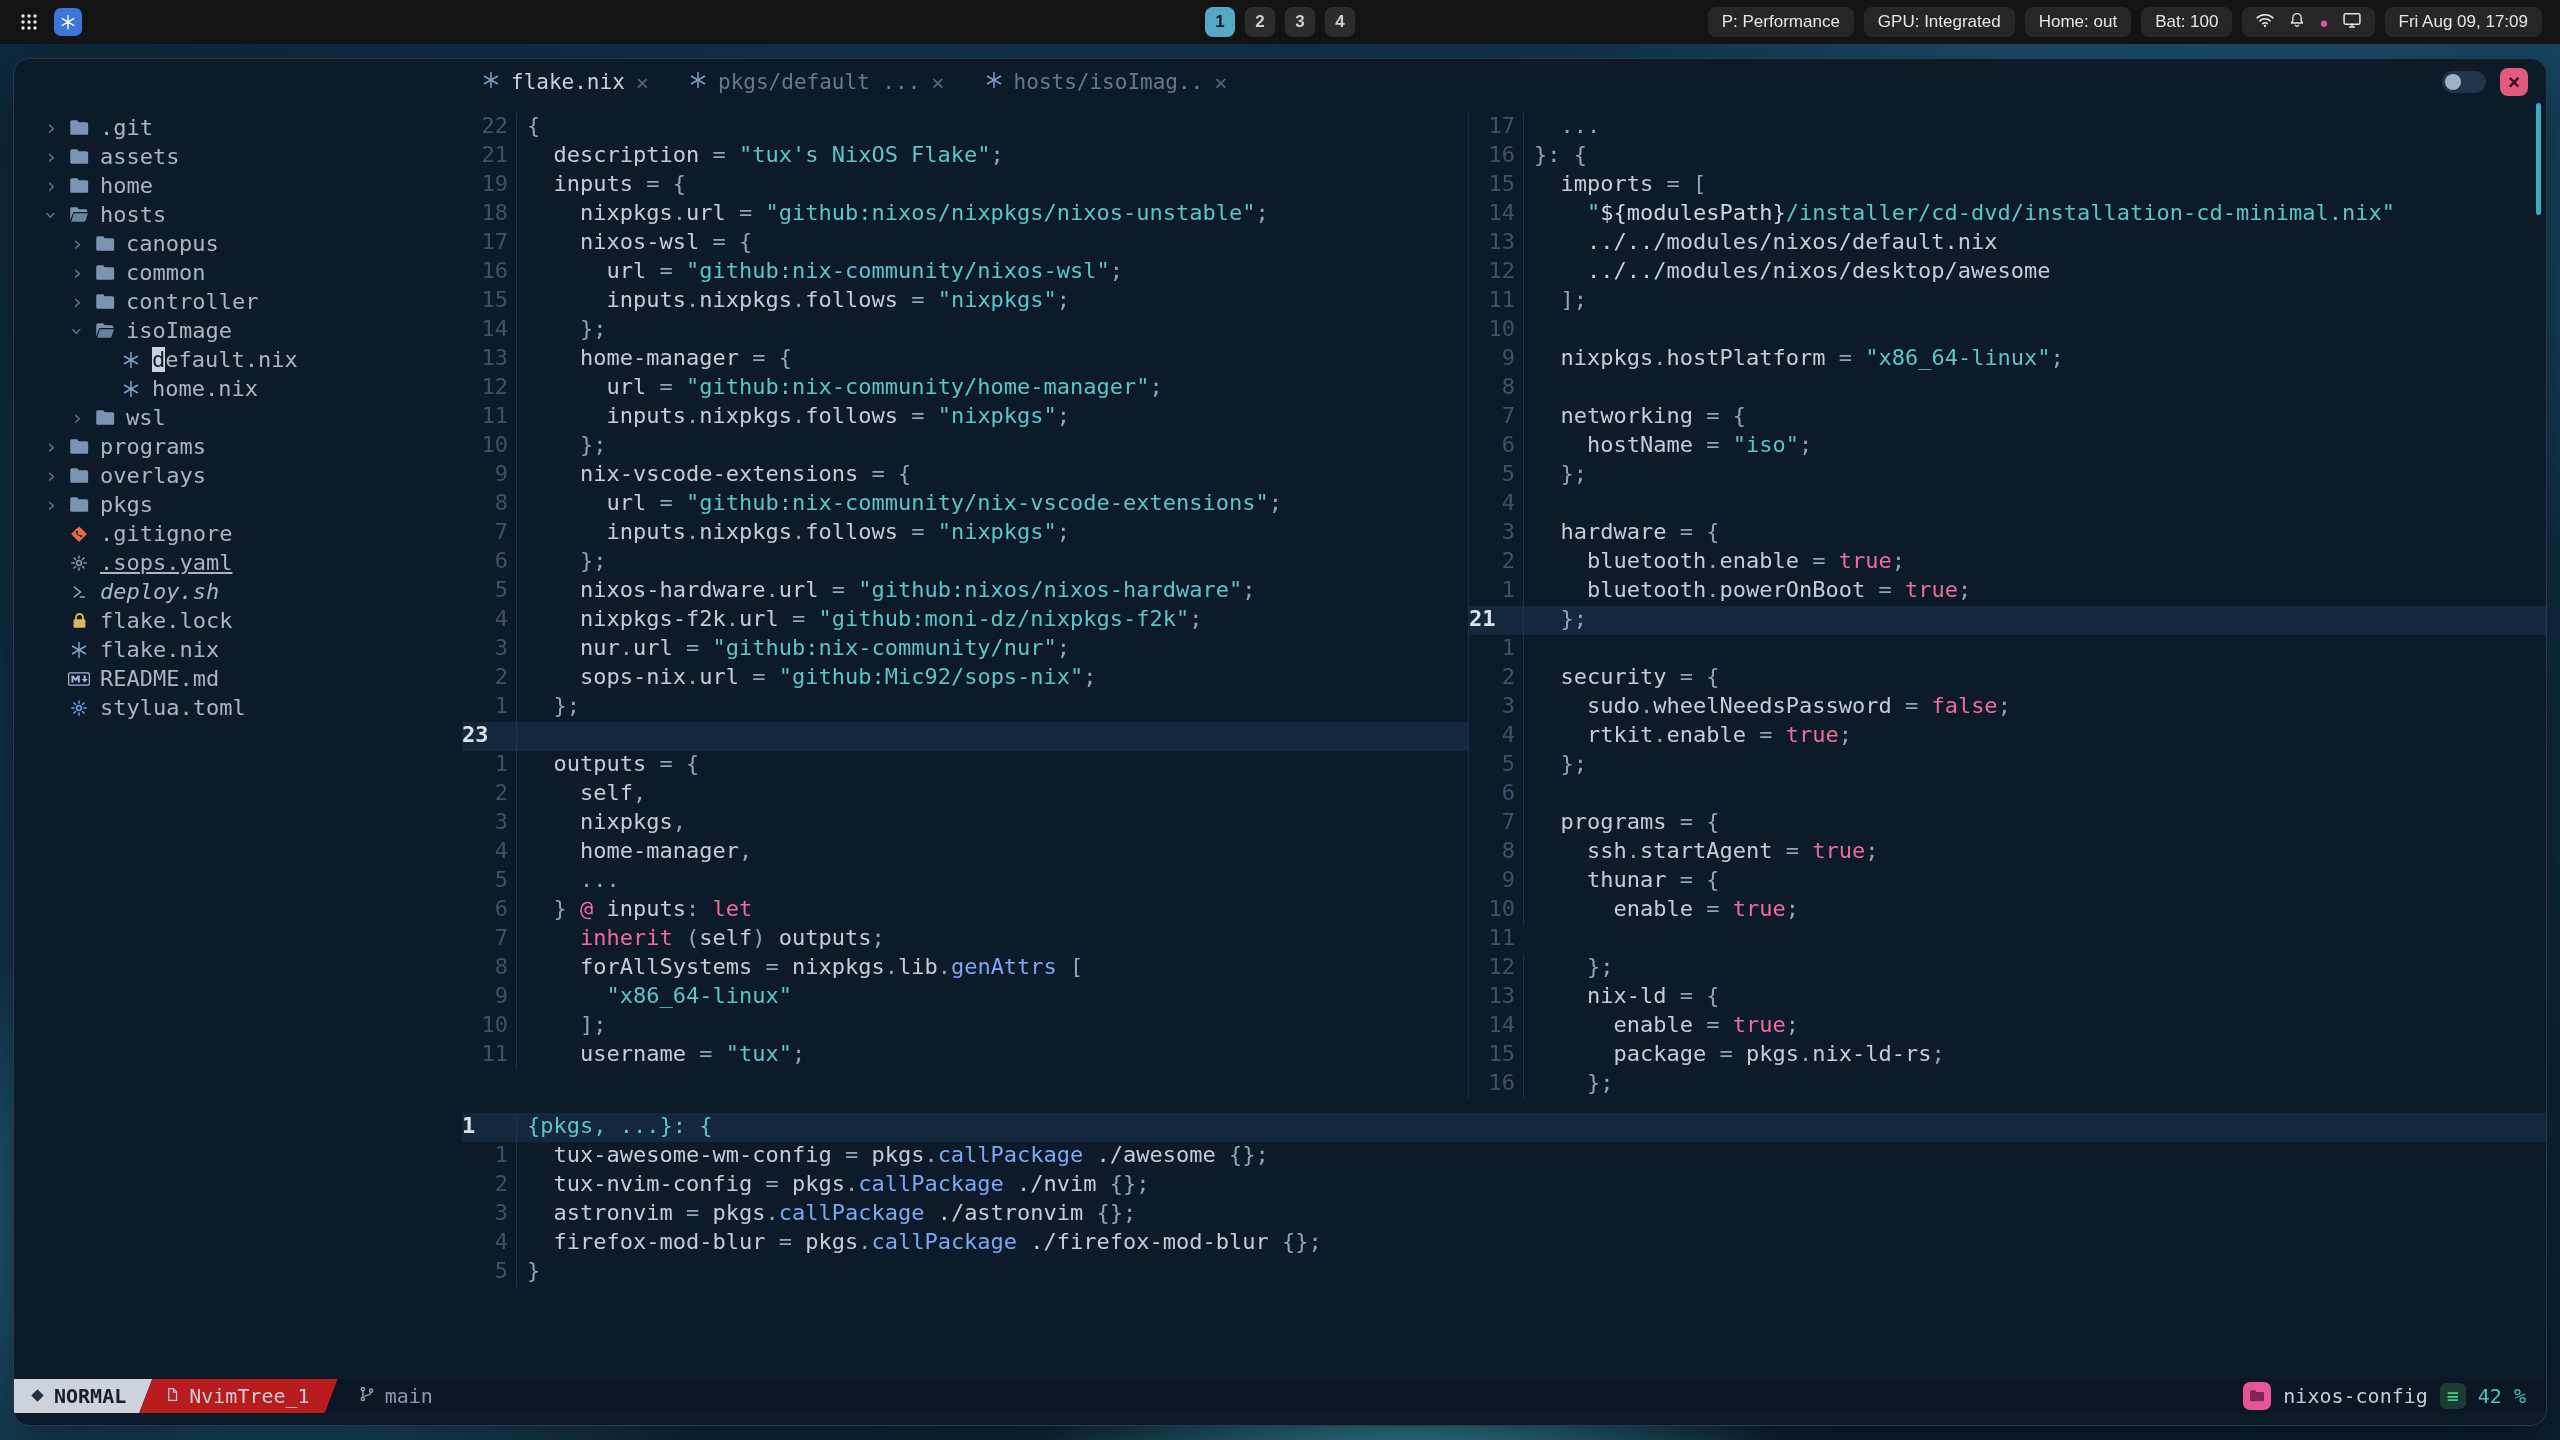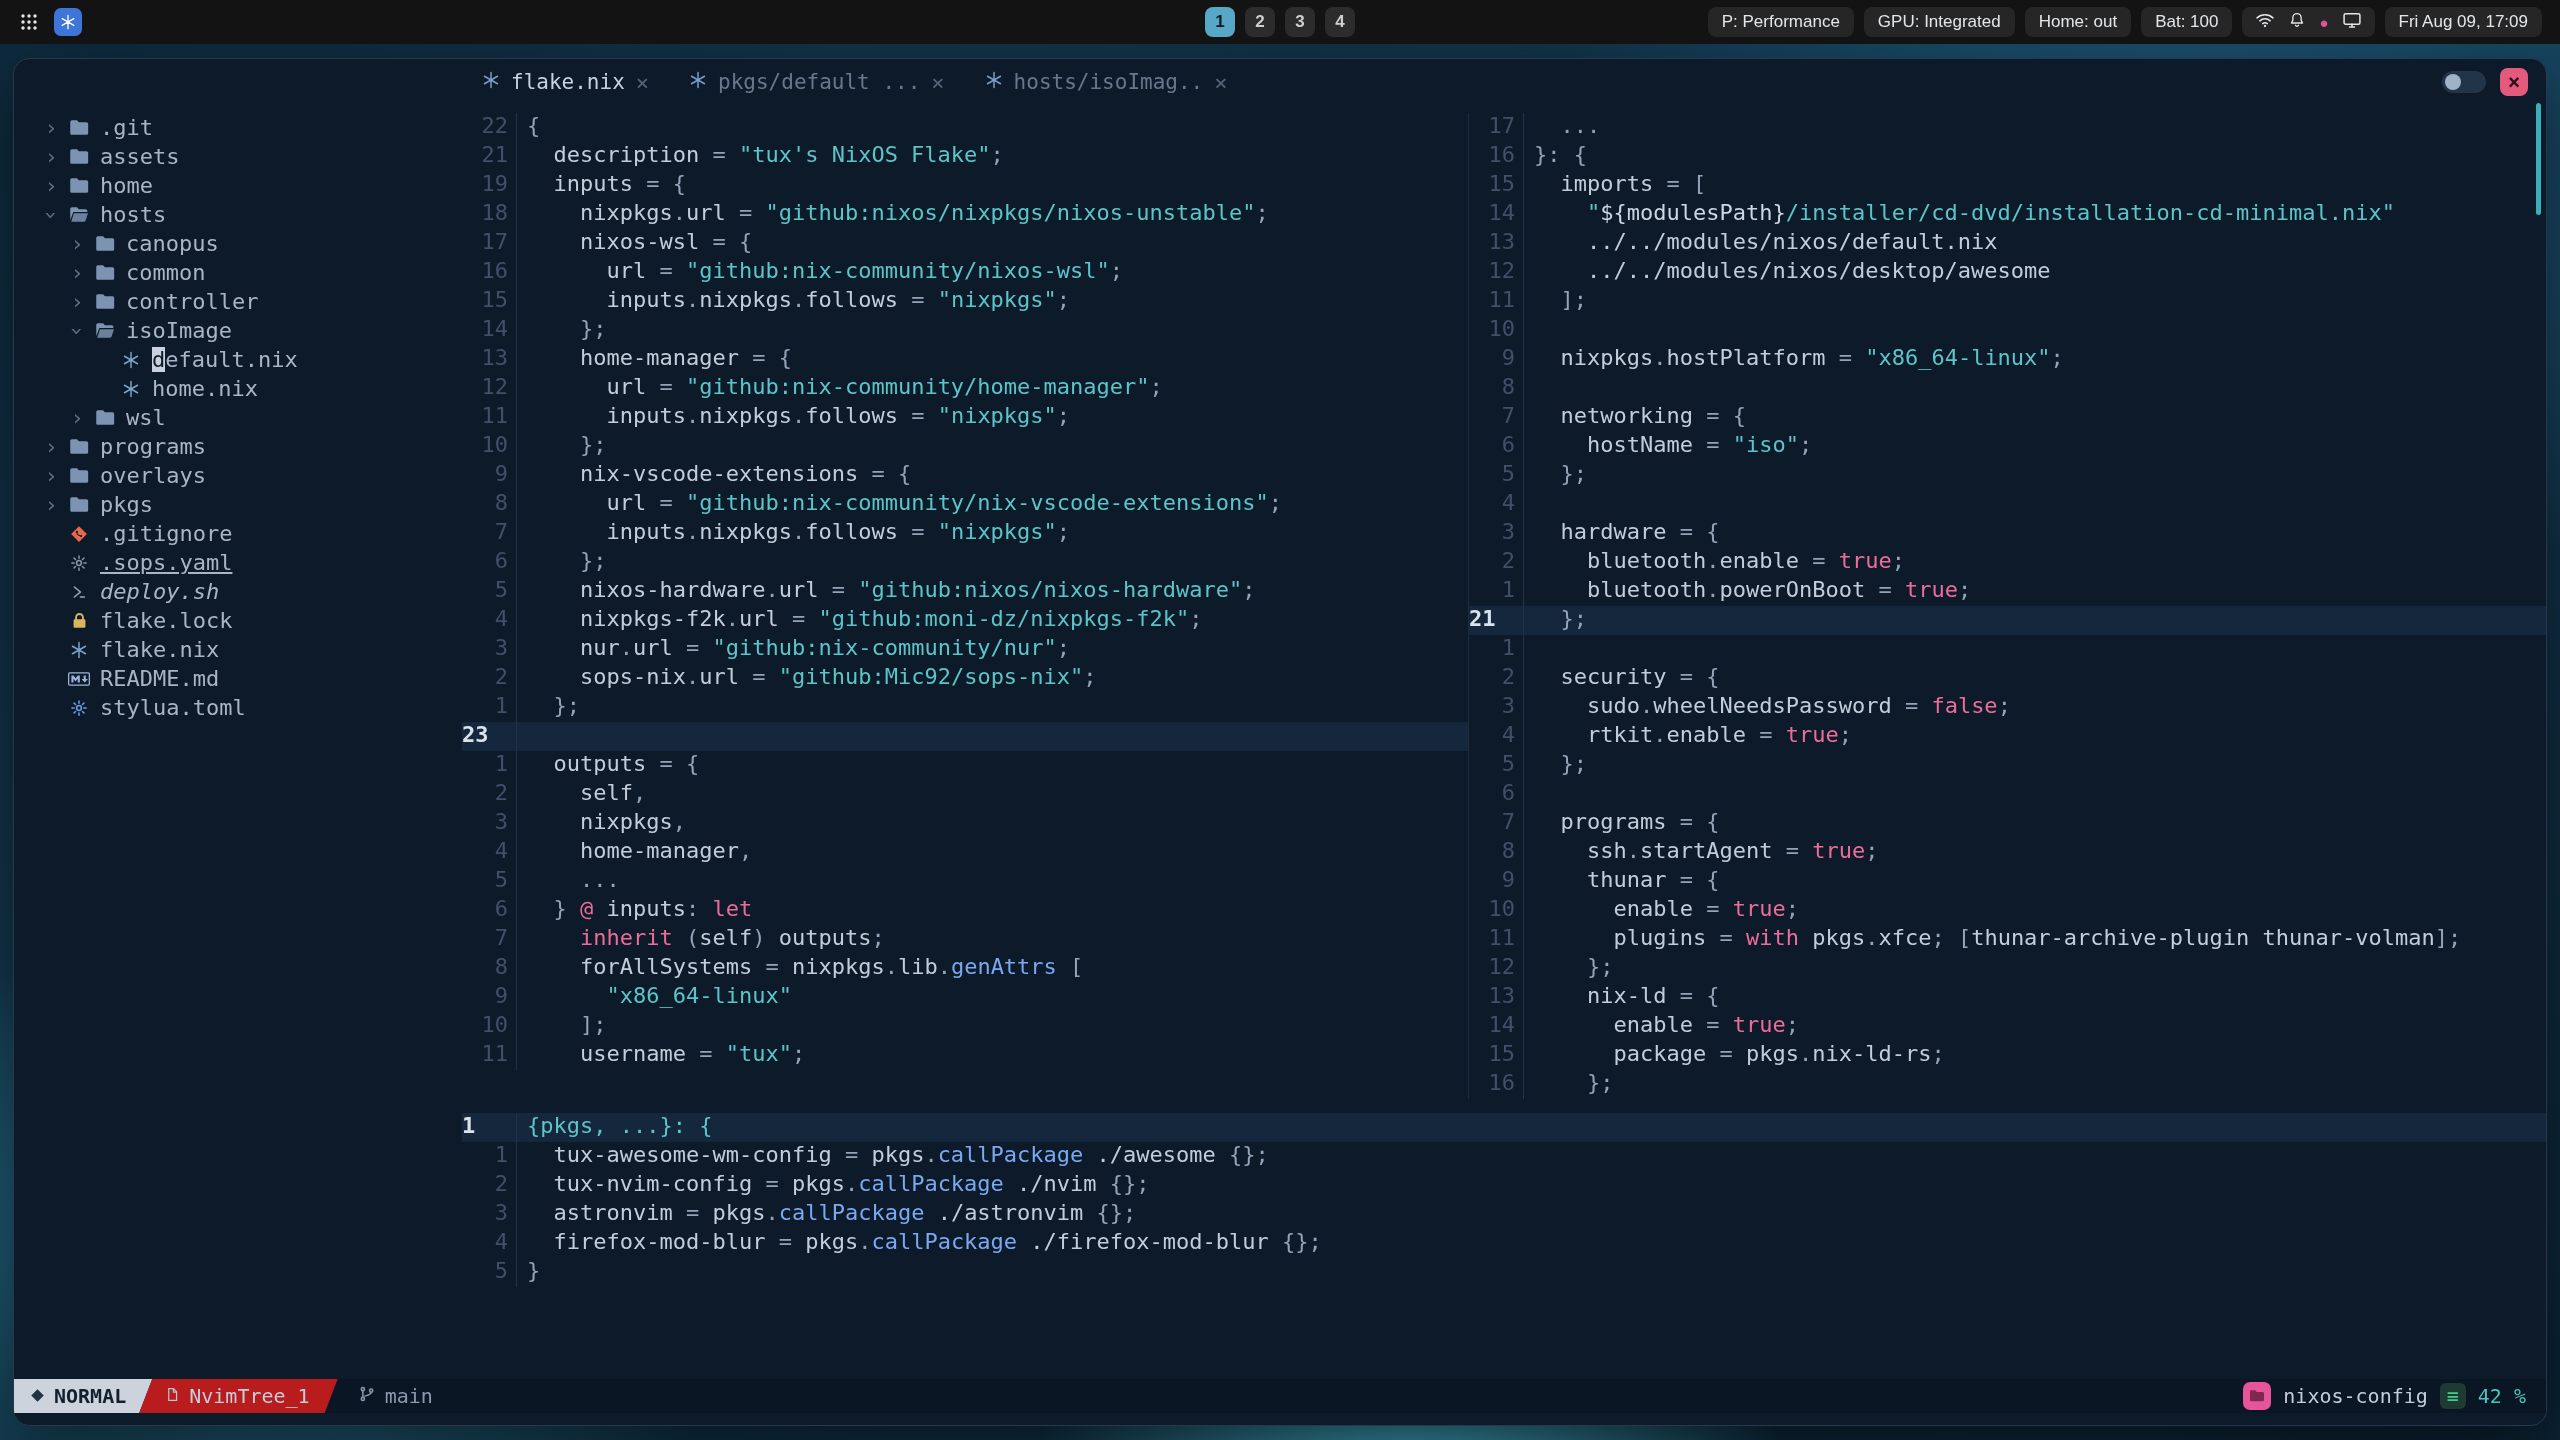--- a/index.html
+++ b/index.html
@@ -310,21 +310,21 @@
             <div class="line"><span class="ln">1</span><span class="code"></span></div>
             <div class="line"><span class="ln">2</span><span class="code"><span class="c-d">  security</span><span class="c-p"> = {</span></span></div>
             <div class="line"><span class="ln">3</span><span class="code"><span class="c-d">    sudo</span><span class="c-p">.</span><span class="c-d">wheelNeedsPassword</span><span class="c-p"> = </span><span class="c-k">false</span><span class="c-p">;</span></span></div>
             <div class="line"><span class="ln">4</span><span class="code"><span class="c-d">    rtkit</span><span class="c-p">.</span><span class="c-d">enable</span><span class="c-p"> = </span><span class="c-k">true</span><span class="c-p">;</span></span></div>
             <div class="line"><span class="ln">5</span><span class="code"><span class="c-p">  };</span></span></div>
             <div class="line"><span class="ln">6</span><span class="code"></span></div>
             <div class="line"><span class="ln">7</span><span class="code"><span class="c-d">  programs</span><span class="c-p"> = {</span></span></div>
             <div class="line"><span class="ln">8</span><span class="code"><span class="c-d">    ssh</span><span class="c-p">.</span><span class="c-d">startAgent</span><span class="c-p"> = </span><span class="c-k">true</span><span class="c-p">;</span></span></div>
             <div class="line"><span class="ln">9</span><span class="code"><span class="c-d">    thunar</span><span class="c-p"> = {</span></span></div>
             <div class="line"><span class="ln">10</span><span class="code"><span class="c-d">      enable</span><span class="c-p"> = </span><span class="c-k">true</span><span class="c-p">;</span></span></div>
-            <div class="line"><span class="ln">11</span><span class="code"><span class="c-d">      plugins</span><span class="c-p"> = </span><span class="c-k">with</span><span class="c-d"> pkgs</span><span class="c-p">.</span><span class="c-d">xfce</span><span class="c-p">; [</span><span class="c-d">thunar-archive-plugin thunar-volman</span><span class="c-p">];</span></span></div>
+            <div class="line"><span class="ln">11</span></div>
             <div class="line"><span class="ln">12</span><span class="code"><span class="c-p">    };</span></span></div>
             <div class="line"><span class="ln">13</span><span class="code"><span class="c-d">    nix-ld</span><span class="c-p"> = {</span></span></div>
             <div class="line"><span class="ln">14</span><span class="code"><span class="c-d">      enable</span><span class="c-p"> = </span><span class="c-k">true</span><span class="c-p">;</span></span></div>
             <div class="line"><span class="ln">15</span><span class="code"><span class="c-d">      package</span><span class="c-p"> = </span><span class="c-d">pkgs</span><span class="c-p">.</span><span class="c-d">nix-ld-rs</span><span class="c-p">;</span></span></div>
             <div class="line"><span class="ln">16</span><span class="code"><span class="c-p">    };</span></span></div>
           </div>
       </div>
       <div class="pane pane-bottom" id="pane-pkgs">
           <div class="line cur"><span class="ln">1</span><span class="code"><span class="c-t">{pkgs, ...}: {</span></span></div>
           <div class="line"><span class="ln">1</span><span class="code"><span class="c-d">  tux-awesome-wm-config</span><span class="c-p"> = </span><span class="c-d">pkgs</span><span class="c-p">.</span><span class="c-f">callPackage</span><span class="c-d"> ./awesome </span><span class="c-p">{};</span></span></div>

